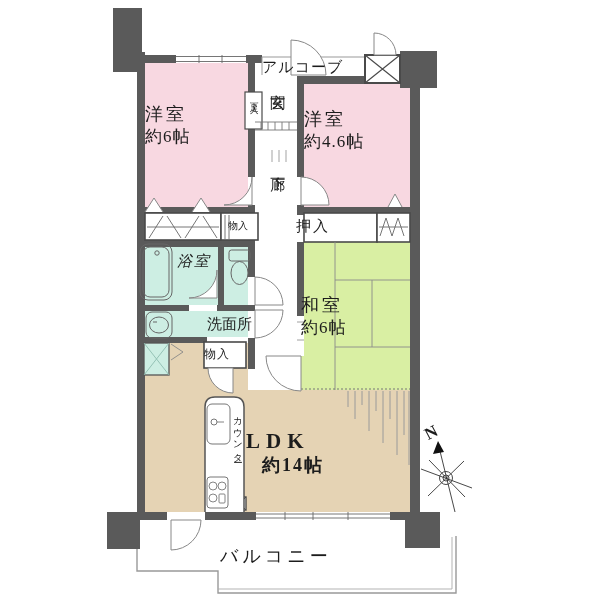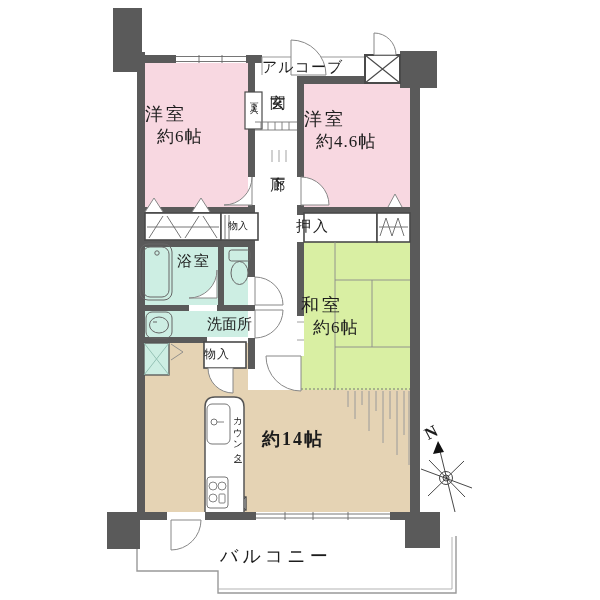--- a/index.html
+++ b/index.html
@@ -3,21 +3,21 @@
 <meta charset="utf-8">
 <style>
   html,body{margin:0;padding:0;background:#ffffff;}
   body{font-family:"Liberation Serif","DejaVu Serif",serif;color:#1c1c1c;}
   .stage{position:relative;width:600px;height:600px;background:#fff;overflow:hidden;}
   .stage svg{position:absolute;left:0;top:0;}
   .lbl{position:absolute;line-height:1.25;white-space:nowrap;color:#1c1c1c;}
   .center{text-align:left;white-space:normal;}
   .vert{writing-mode:vertical-rl;text-orientation:upright;letter-spacing:2px;}
   .room-name{font-size:18px;letter-spacing:3px;}
-  .room-size{font-size:17px;letter-spacing:1px;padding-left:12px;}
+  .room-size{font-size:17px;letter-spacing:1px;}
   .ldk-name{font-size:21px;letter-spacing:6px;font-weight:bold;}
   .ldk-size{font-size:18px;letter-spacing:2px;font-weight:bold;padding-left:16px;}
   .small15{font-size:15px;letter-spacing:2px;}
   .small13{font-size:12px;letter-spacing:1px;}
   .small10{font-size:10px;letter-spacing:0;}
   .tiny{font-size:8.5px;letter-spacing:0;}
   .alc{font-size:15px;letter-spacing:1px;}
   .balc{font-size:18px;letter-spacing:4px;}
   .north{font-size:17px;font-weight:bold;transform:rotate(-28deg);}
 </style>
@@ -192,29 +192,30 @@
     <div class="room-name">洋室</div>
     <div class="room-size">約4.6帖</div>
   </div>
 
   <div class="lbl center" style="left:301px;top:294px;width:109px;">
     <div class="room-name">和室</div>
     <div class="room-size">約6帖</div>
   </div>
 
   <div class="lbl center" style="left:246px;top:428px;width:144px;">
+    <div class="ldk-name">LDK</div>
     <div class="ldk-size">約14帖</div>
   </div>
 
   <div class="lbl alc center" style="left:262px;top:58px;width:103px;">アルコーブ</div>
   <div class="lbl vert small15" style="left:268px;top:82px;">玄関</div>
   <div class="lbl vert tiny" style="left:249px;top:96px;letter-spacing:1px;">下足入</div>
   <div class="lbl vert small15" style="left:268px;top:164px;">廊下</div>
   <div class="lbl small15 center" style="left:296px;top:217px;width:73px;">押入</div>
   <div class="lbl small10 center" style="left:228px;top:220px;width:28px;">物入</div>
-  <div class="lbl small15" style="left:177px;top:252px;">浴室</div>
+  <div class="lbl small15" style="left:177px;top:252px;font-style:italic;">浴室</div>
   <div class="lbl small15" style="left:175px;top:315px;letter-spacing:0;margin-left:32px;">洗面所</div>
   <div class="lbl small13 center" style="left:204px;top:347px;width:42px;">物入</div>
   <div class="lbl vert" style="left:231px;top:410px;font-size:9.5px;letter-spacing:1px;">カウンター</div>
   <div class="lbl balc center" style="left:220px;top:545px;width:160px;">バルコニー</div>
   <div class="lbl north" style="left:425px;top:422px;">N</div>
 
 </div>
 
 </body></html>

